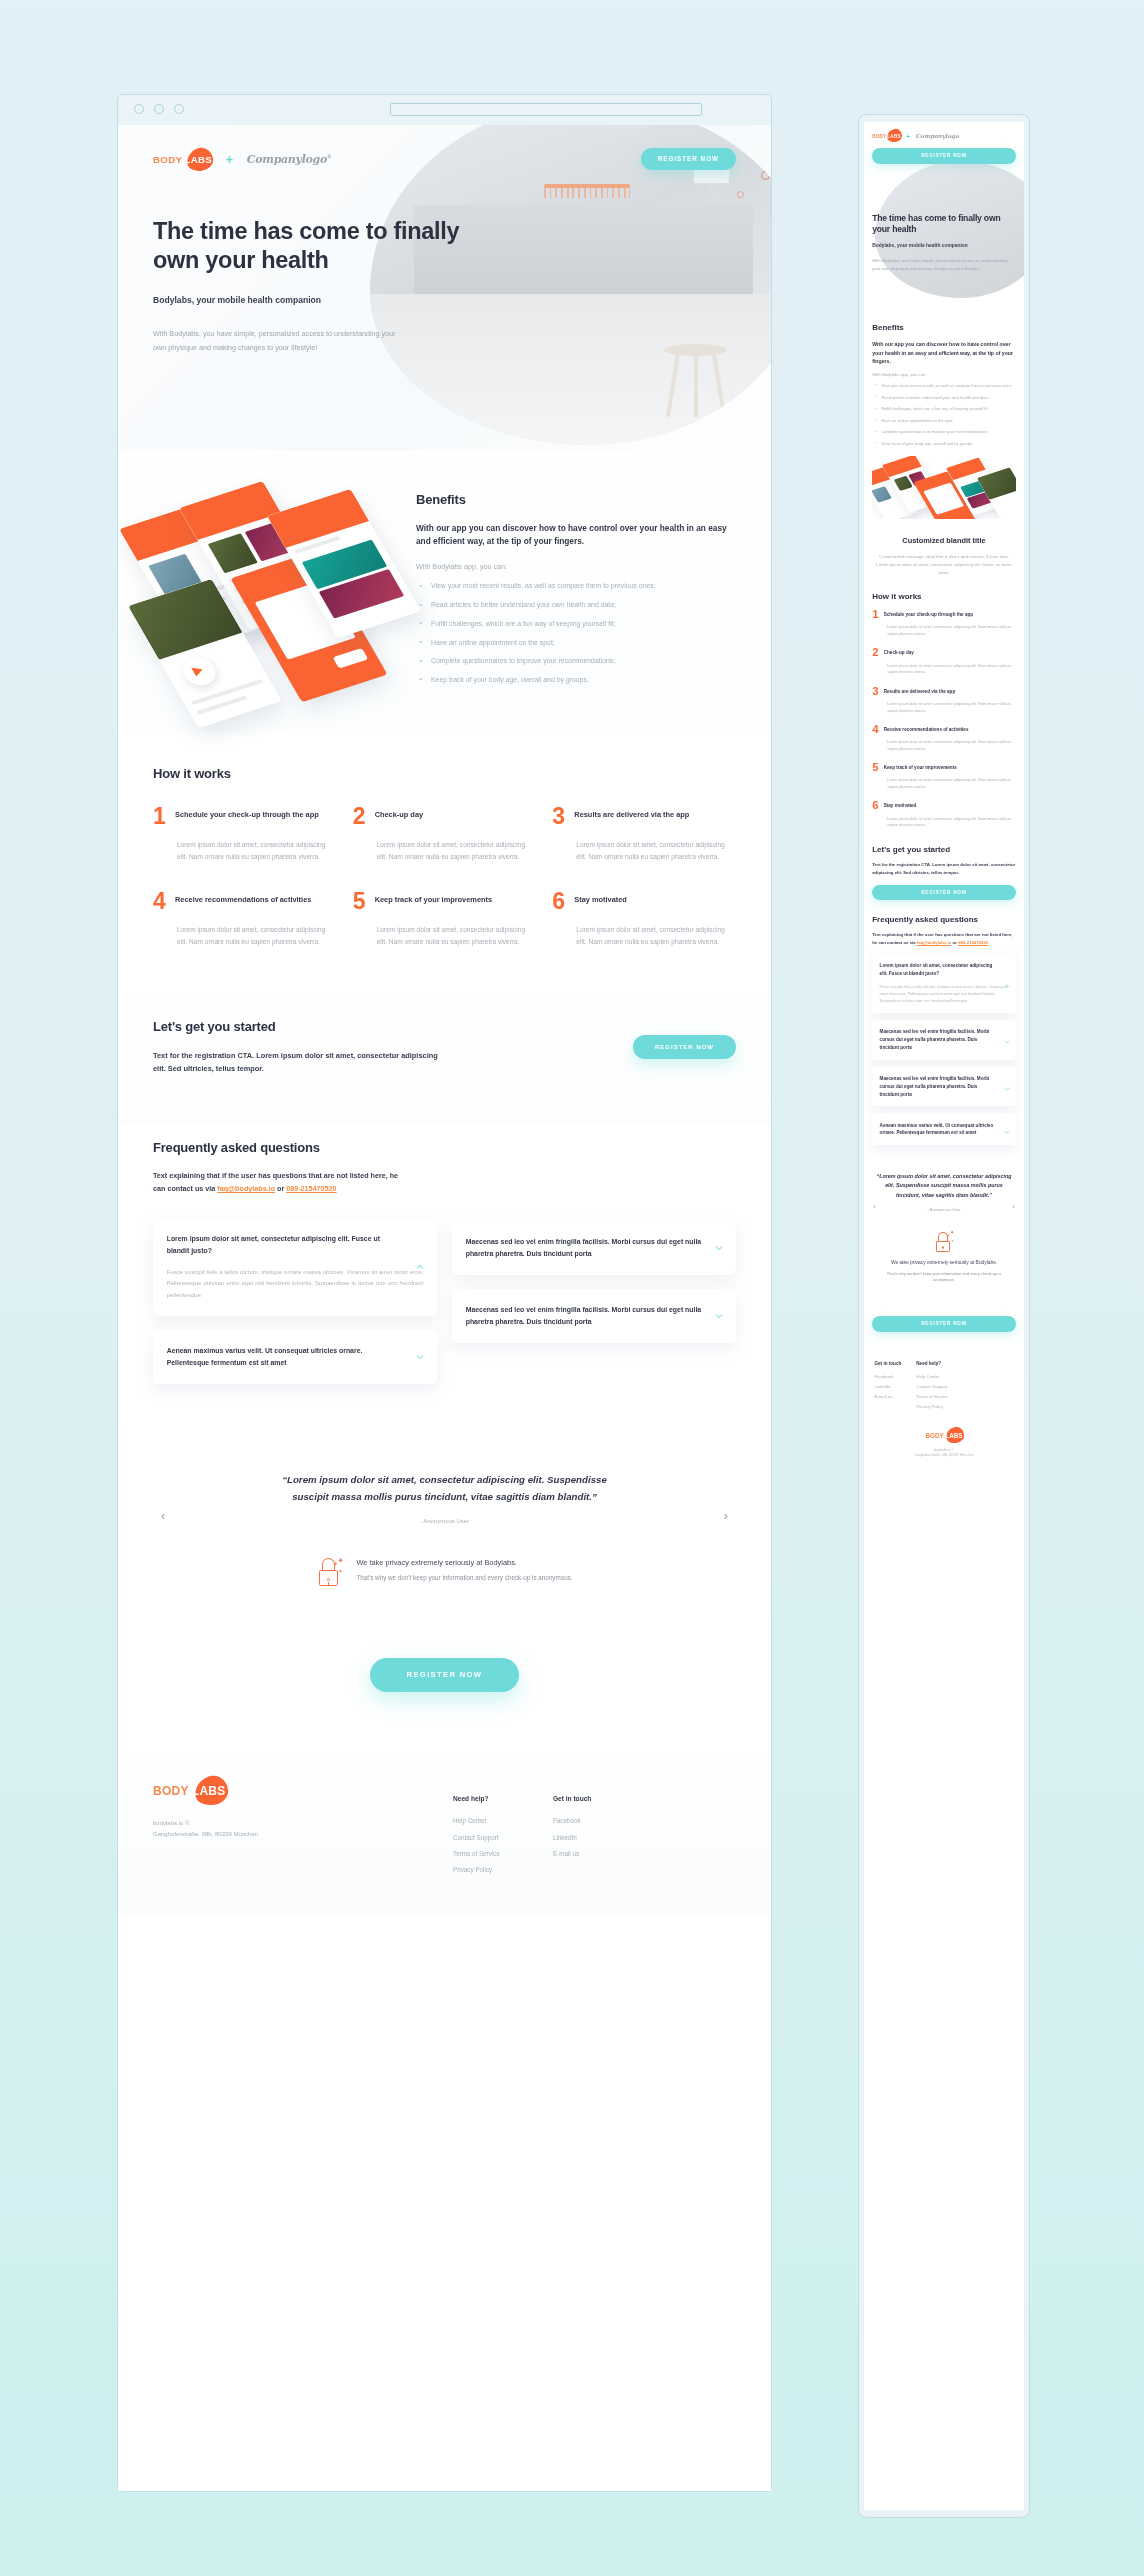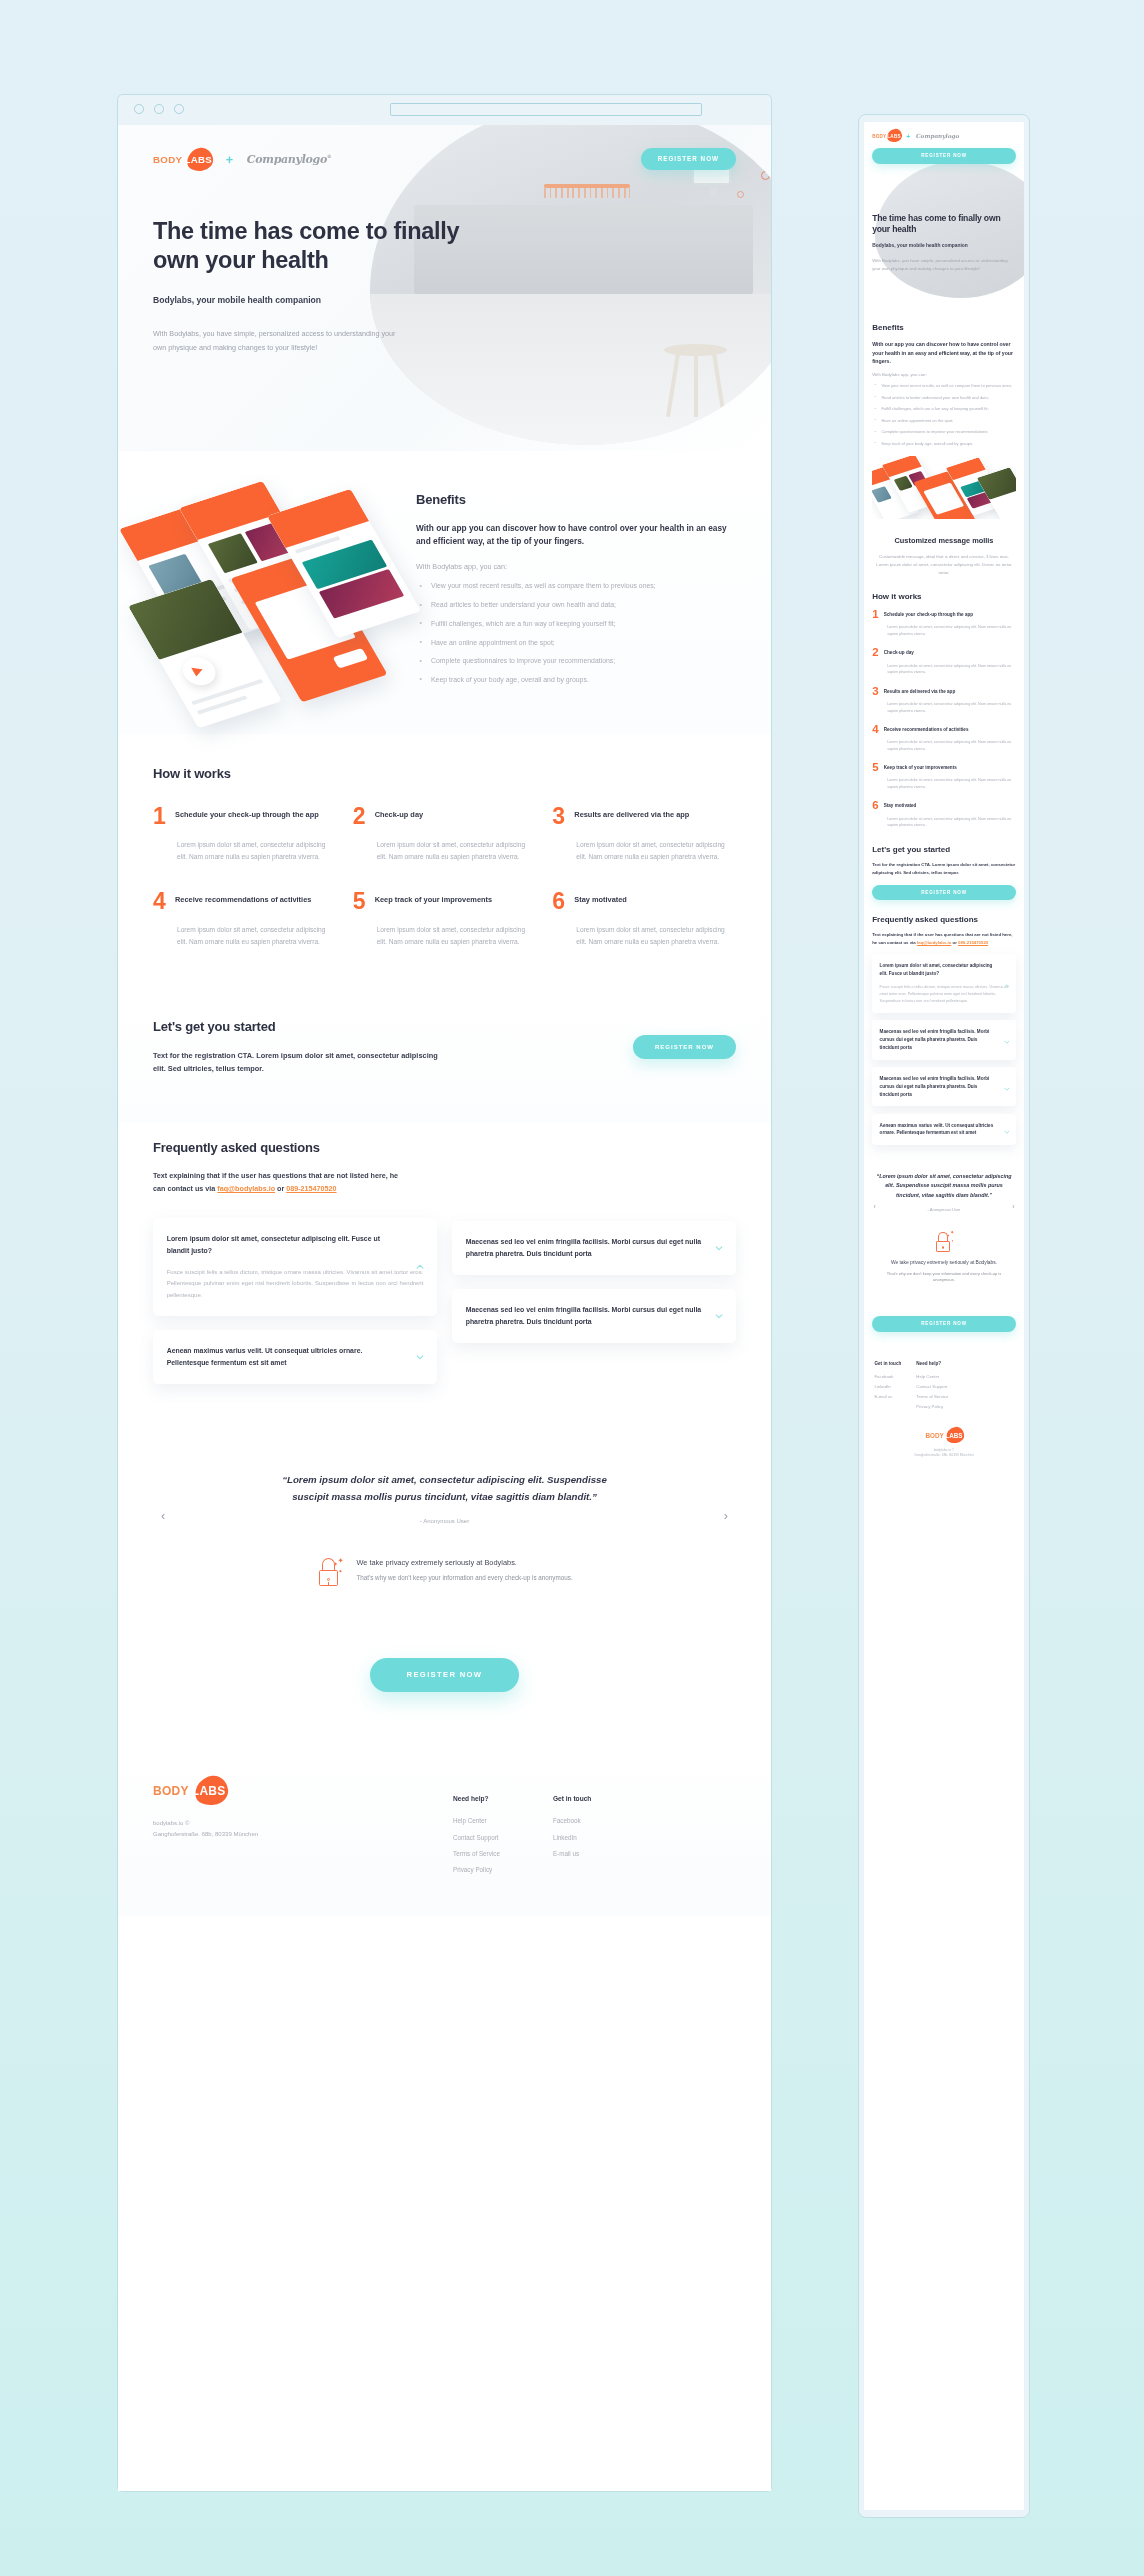--- a/index.html
+++ b/index.html
@@ -604,21 +604,21 @@
               <div class="tile t-teal" style="left:8%;top:42%;width:84%;height:22%"></div>
               <div class="tile t-plum" style="left:8%;top:66%;width:84%;height:22%"></div>
             </div>
           <div class="m-ph" style="left:118px;top:12.6px;width:34px;height:55px;transform:rotate(-30deg) skewY(12deg)">
               <div class="tile t-forest" style="left:0;top:0;width:100%;height:46%"></div>
             </div>
         </div>
       </section>
 
       <section class="m-msg">
-        <h3>Customized message mollis</h3>
+        <h3>Customized blandit title</h3>
         <p>Customizable message, ideal that is direct and concise, 3 lines max. Lorem ipsum dolor sit amet, consectetur adipiscing elit. Donec eu tortor tortor.</p>
       </section>
 
       <section class="m-sec">
         <h2 class="m-h2">How it works</h2>
         <div class="m-steps">
           <div class="m-step">
               <div class="m-step-head">
             <span class="m-num">1</span>
             <span class="m-stitle">Schedule your check-up through the app</span>

